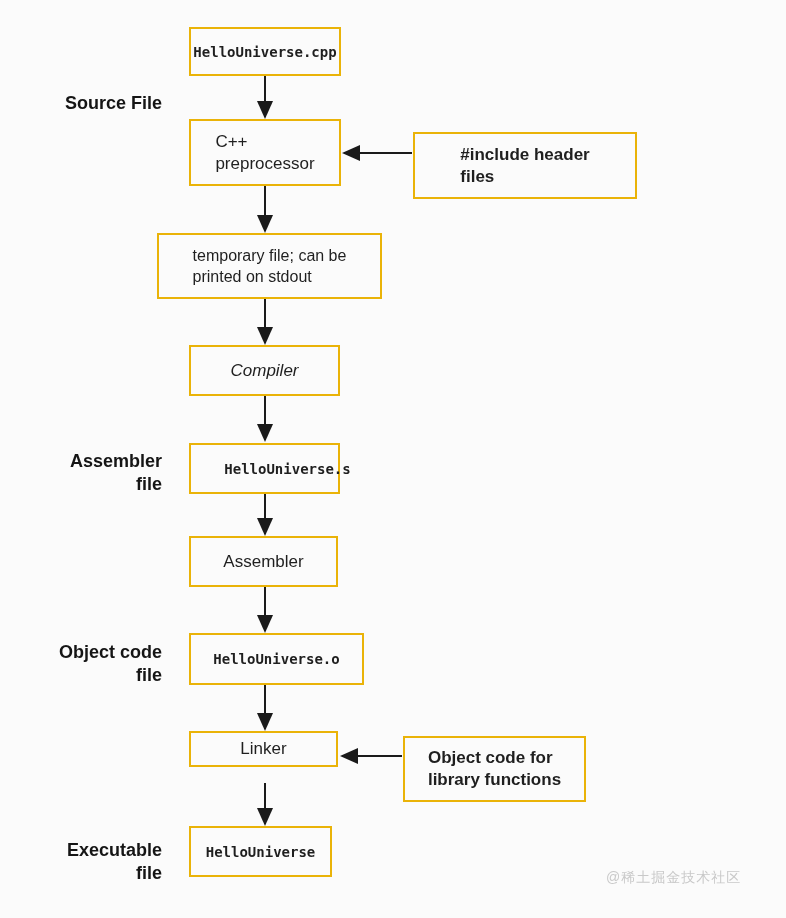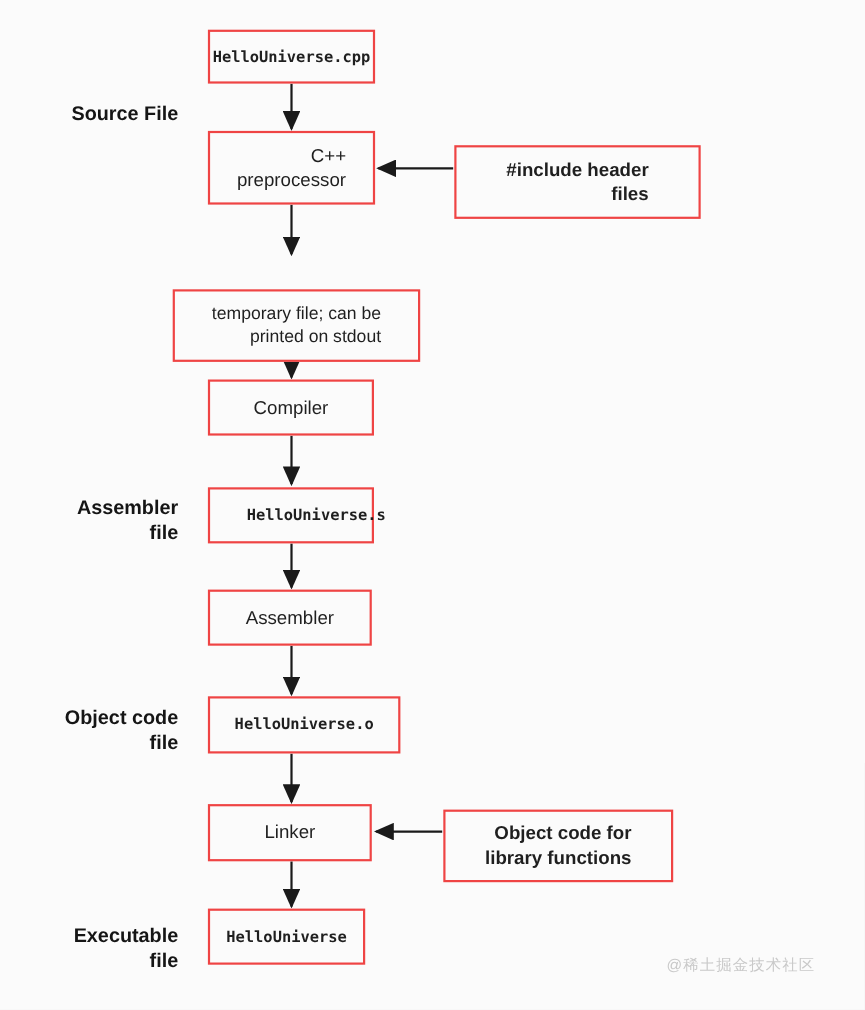--- a/index.html
+++ b/index.html
@@ -14,31 +14,31 @@
   }
   .arrows {
     position: absolute;
     left: 0; top: 0;
     width: 786px; height: 918px;
     pointer-events: none;
   }
   .node {
     position: absolute;
     box-sizing: border-box;
-    border: 2px solid #ef4444;
+    border: 2px solid #eab308;
     background: #fbfbfb;
     display: flex;
     align-items: center;
     justify-content: center;
-    text-align: right;
+    text-align: left;
     white-space: pre-line;
     color: #1f1f1f;
   }
   .sans      { font-size: 17px; line-height: 22px; font-weight: 400; }
-  .sans-sm   { font-size: 16px; line-height: 21px; font-weight: 400; margin-top: 30px; }
+  .sans-sm   { font-size: 16px; line-height: 21px; font-weight: 400; }
   .sans-bold { font-size: 17px; line-height: 22px; font-weight: 700; margin-top: 13px; }
   .mono      { font-family: "DejaVu Sans Mono", monospace; font-size: 14px; font-weight: 700; letter-spacing: 0px; }
   .stage-label {
     position: absolute;
     left: 12px;
     width: 150px;
     text-align: right;
     font-weight: 700;
     font-size: 18px;
     line-height: 23px;
@@ -81,31 +81,31 @@
 
   <div class="node sans" style="left:189px; top:119px; width:152px; height:67px;">C++
 preprocessor</div>
 
   <div class="node sans-bold" style="left:413px; top:119px; width:224px; height:67px;">#include header
 files</div>
 
   <div class="node sans-sm" style="left:157px; top:233px; width:225px; height:66px;">temporary file; can be
 printed on stdout</div>
 
-  <div class="node sans" style="left:189px; top:345px; width:151px; height:51px;">Compiler</div>
+  <div class="node sans" style="left:189px; top:345px; width:151px; height:51px;font-style:italic;">Compiler</div>
 
   <div class="node mono" style="left:189px; top:443px; width:151px; height:51px;padding-left:46px;">HelloUniverse.s</div>
 
   <div class="node sans" style="left:189px; top:536px; width:149px; height:51px;">Assembler</div>
 
   <div class="node mono" style="left:189px; top:633px; width:175px; height:52px;">HelloUniverse.o</div>
 
-  <div class="node sans" style="left:189px; top:731px; width:149px; height:52px;">Linker</div>
+  <div class="node sans" style="left:189px; top:731px; width:149px; height:36px;">Linker</div>
 
-  <div class="node sans-bold" style="left:403px; top:723px; width:209px; height:66px;">Object code for
+  <div class="node sans-bold" style="left:403px; top:723px; width:183px; height:66px;">Object code for
 library functions</div>
 
   <div class="node mono" style="left:189px; top:826px; width:143px; height:51px;">HelloUniverse</div>
 
   <div class="stage-label" style="top:92px;">Source File</div>
 
   <div class="stage-label" style="top:450px;">Assembler
 file</div>
 
   <div class="stage-label" style="top:641px;">Object code

